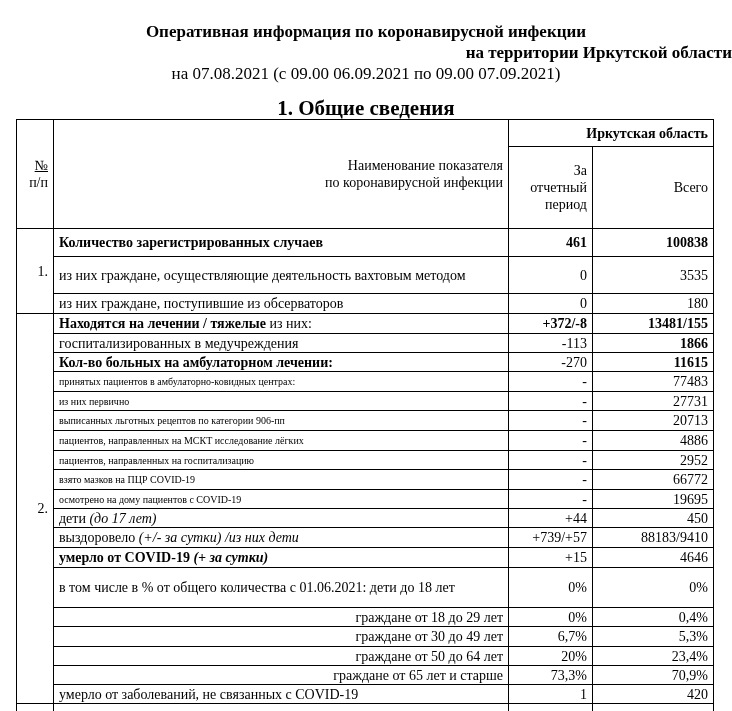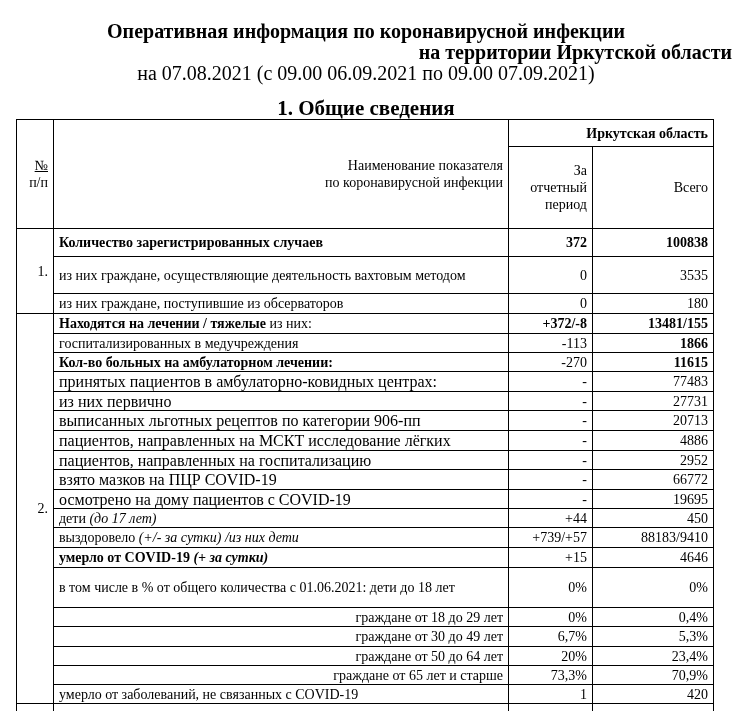--- a/index.html
+++ b/index.html
@@ -2,21 +2,21 @@
 <html><head>
 <meta charset="utf-8">
 <style>
   html, body { margin: 0; padding: 0; background: #ffffff; }
   body {
     width: 732px; height: 711px; overflow: hidden; position: relative;
     font-family: "Liberation Serif", "DejaVu Serif", serif; color: #000;
   }
   .title {
     position: absolute; left: 0; width: 732px; text-align: center;
-    font-size: 20px; line-height: 21px;
+    font-size: 17px; line-height: 21px;
   }
   .title.bold { font-weight: bold; }
   #t1 { top: 21px; }
   #t2 { top: 42px; text-align: right; }
   #t3 { top: 63px; font-weight: normal; }
   #sec { top: 98px; font-weight: bold; font-size: 21px; }
 
   table {
     position: absolute; left: 16px; top: 119px;
     border-collapse: collapse; table-layout: fixed;
@@ -25,21 +25,21 @@
   td { border: 1.2px solid #000; padding: 0 5px; vertical-align: middle; overflow: hidden; }
   col.c0 { width: 37px; }
   col.c1 { width: 455px; }
   col.c2 { width: 84px; }
   col.c3 { width: 121px; }
   .center { text-align: right; }
   .right { text-align: right; }
   .justify { text-align: justify; text-align-last: left; }
   .b { font-weight: bold; }
   .i { font-style: italic; }
-  .small { font-size: 16px; }
+  .small { font-size: 10px; }
   .hdr { font-size: 14px; line-height: 17px; }
 </style>
 </head>
 <body>
 
 <div class="title bold" id="t1">Оперативная информация по коронавирусной инфекции</div>
 <div class="title bold" id="t2">на территории Иркутской области</div>
 <div class="title" id="t3">на 07.08.2021 (с 09.00 06.09.2021 по 09.00 07.09.2021)</div>
 <div class="title" id="sec">1. Общие сведения</div>
 
@@ -68,21 +68,21 @@
       <span>За</span><br>
       <span>отчетный</span><br>
       <span>период</span>
     </td>
     <td class="center hdr">Всего</td>
   </tr>
 
   <tr style="height:28px">
     <td rowspan="3" class="center">1.</td>
     <td class="b">Количество зарегистрированных случаев</td>
-    <td class="center b">372</td>
+    <td class="center b">461</td>
     <td class="center b">100838</td>
   </tr>
   <tr style="height:37px">
     <td class="justify">из них граждане, осуществляющие деятельность вахтовым методом</td>
     <td class="center">0</td>
     <td class="center">3535</td>
   </tr>
   <tr style="height:20px">
     <td>из них граждане, поступившие из обсерваторов</td>
     <td class="center">0</td>

